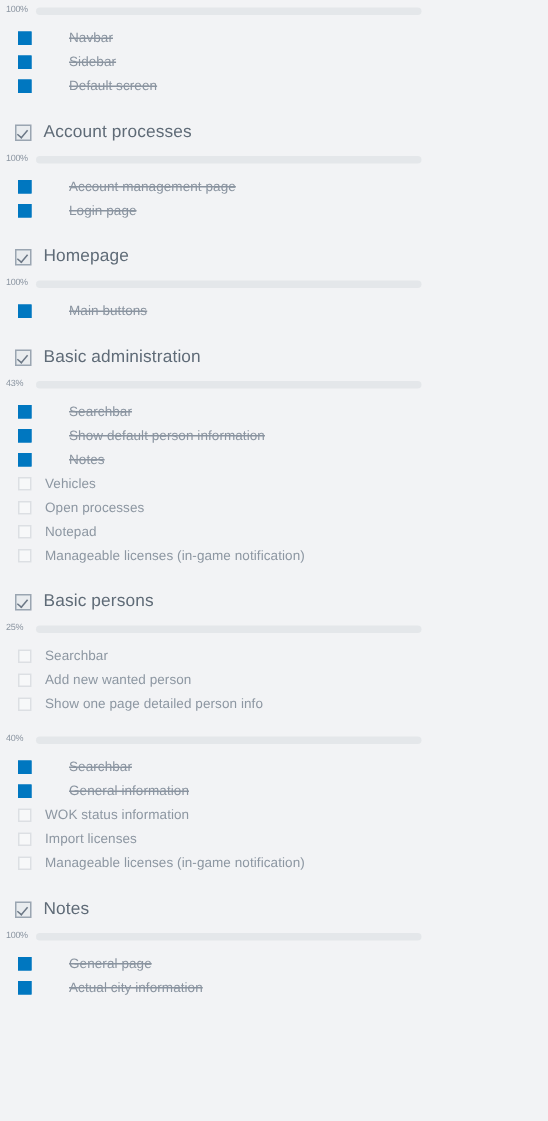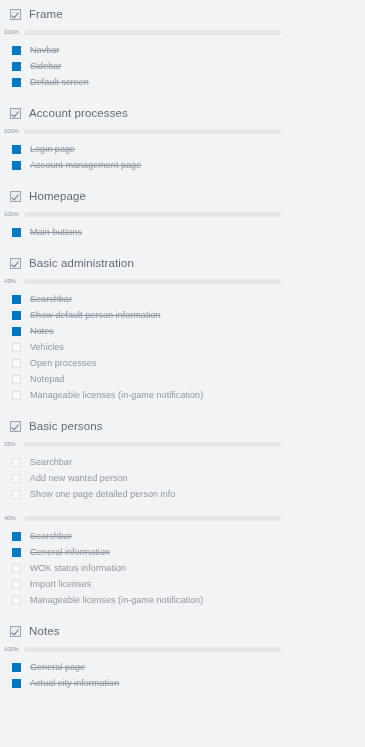--- a/index.html
+++ b/index.html
@@ -106,34 +106,31 @@
   }
   .item-label {
     font-size: 9px;
     color: #8d97a2;
     white-space: nowrap;
     letter-spacing: 0.05px;
   }
   .item.done .item-label {
     text-decoration: line-through;
     color: #8a94a0;
+    margin-left: 16px;
   }
   .gap {
     height: 9px;
   }
 </style>
 </head>
 <body>
 
 <div class="checklist" id="checklist-root">
     <div class="section">
-      <div class="section-header">
-        <span class="hdr-check"></span>
-        <span class="section-title">Frame</span>
-      </div>
       <div class="progress-row">
         <span class="pct">100%</span>
         <span class="track"><span class="fill" style="width: 100%; background: rgb(92, 184, 92);"></span></span>
       </div>
       <div class="items">
         <div class="item done">
           <span class="box checked"></span>
           <span class="item-label">Navbar</span>
         </div>
         <div class="item done">
@@ -152,25 +149,25 @@
         <span class="hdr-check"></span>
         <span class="section-title">Account processes</span>
       </div>
       <div class="progress-row">
         <span class="pct">100%</span>
         <span class="track"><span class="fill" style="width: 100%; background: rgb(92, 184, 92);"></span></span>
       </div>
       <div class="items">
         <div class="item done">
           <span class="box checked"></span>
+          <span class="item-label">Account management page</span>
+        </div>
+        <div class="item done">
+          <span class="box checked"></span>
           <span class="item-label">Login page</span>
-        </div>
-        <div class="item done">
-          <span class="box checked"></span>
-          <span class="item-label">Account management page</span>
         </div>
       </div>
       <div class="gap"></div>
     </div>
     <div class="section">
       <div class="section-header">
         <span class="hdr-check"></span>
         <span class="section-title">Homepage</span>
       </div>
       <div class="progress-row">

